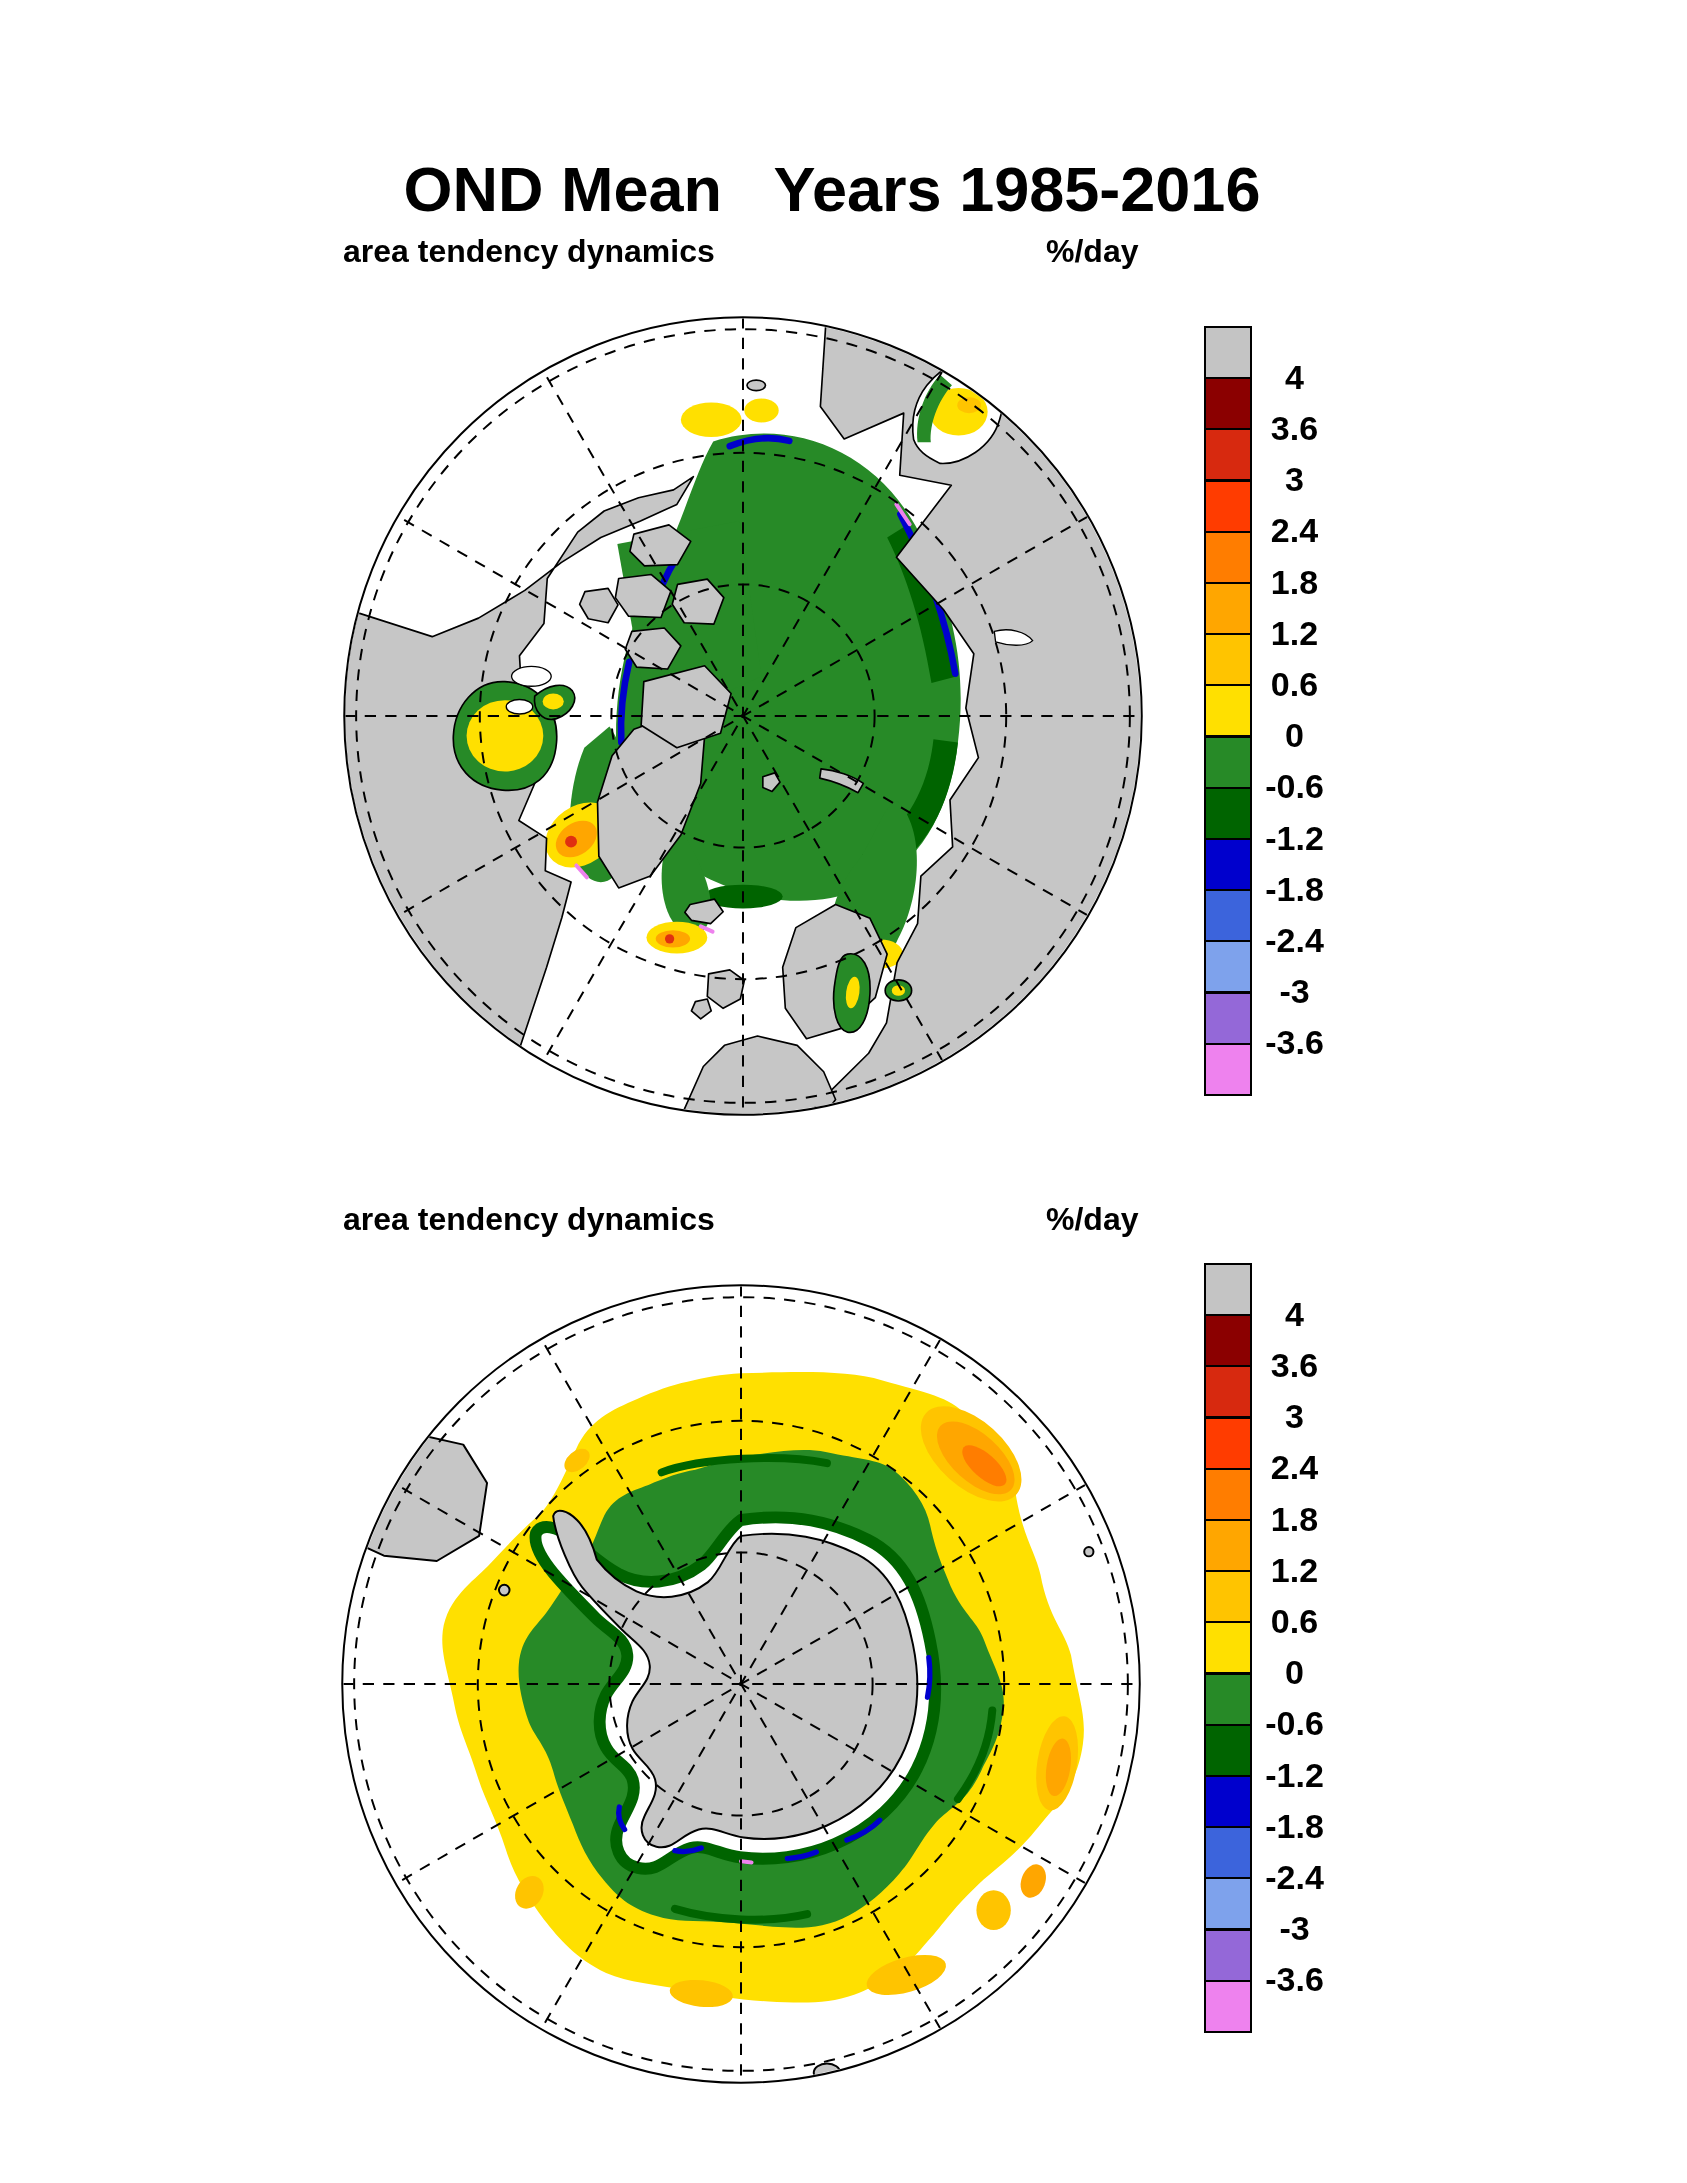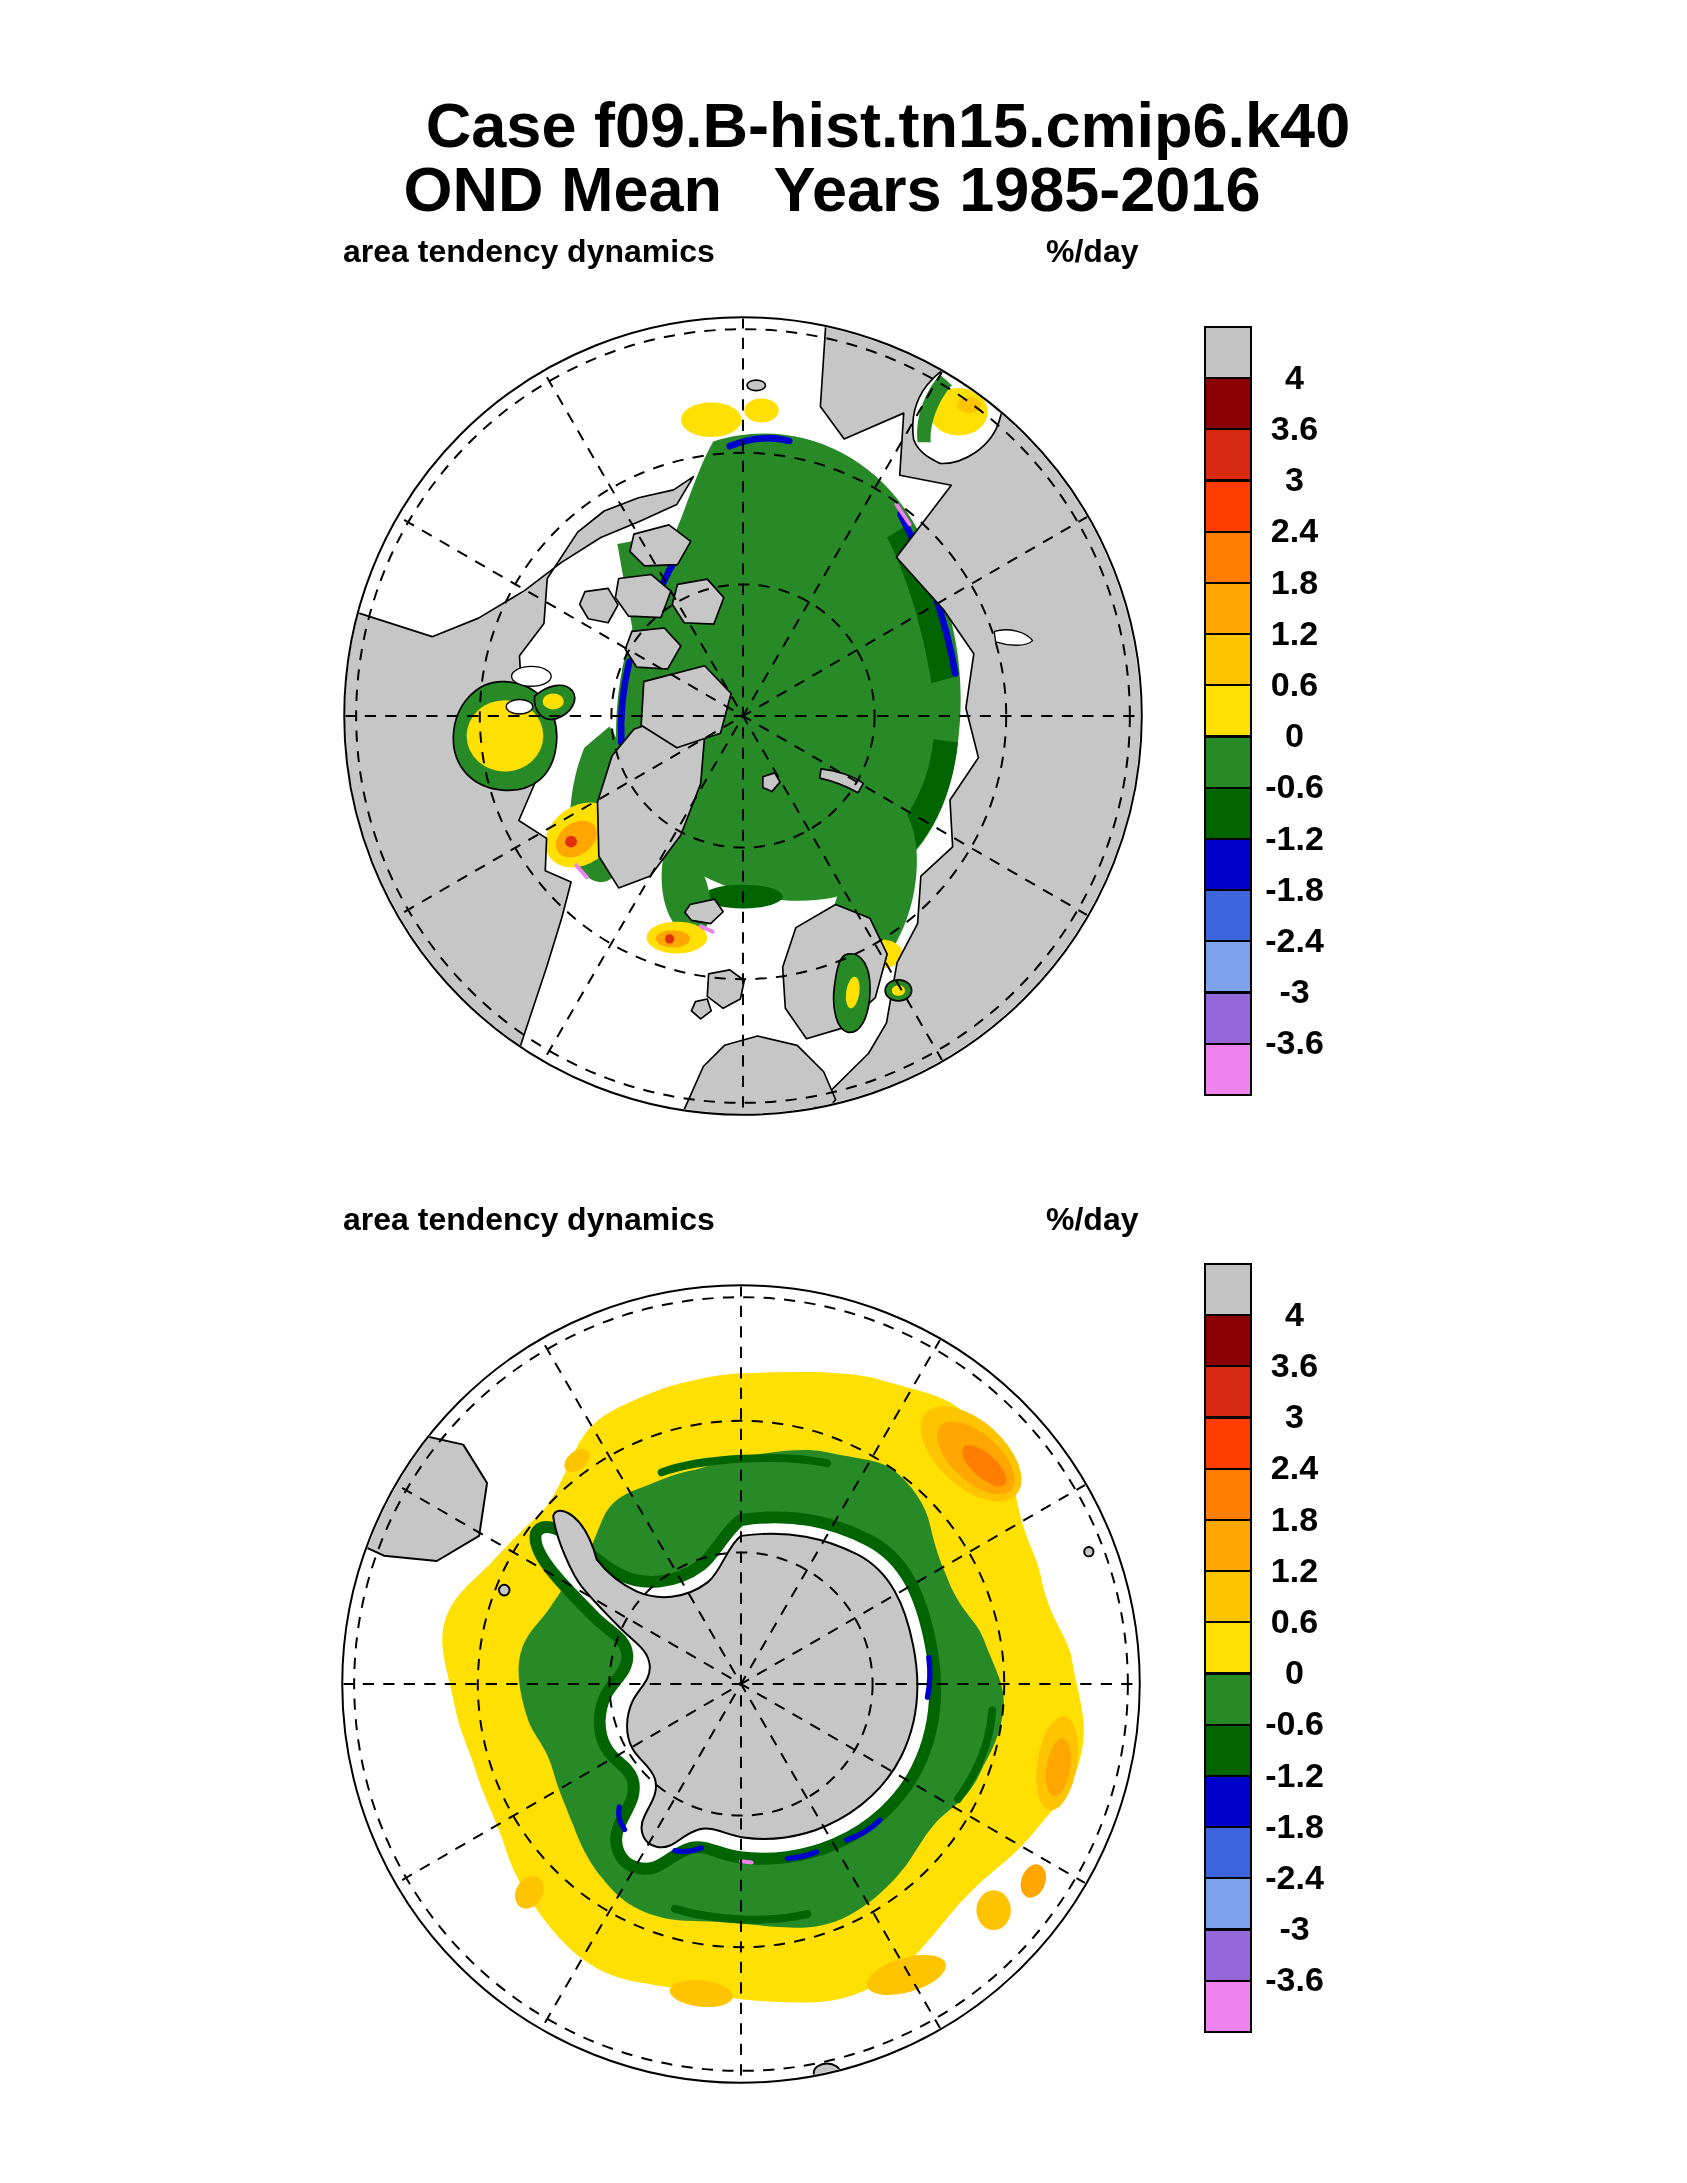--- a/index.html
+++ b/index.html
@@ -12,21 +12,20 @@
   .cb-seg{position:absolute;left:0;width:48px;border:2px solid #000;box-sizing:border-box;}
   .cb-label{position:absolute;left:8px;width:165px;text-align:center;
             font-weight:bold;font-size:34px;line-height:41px;height:41px;}
   svg{display:block;}
 </style>
 </head>
 <body>
 
 <div id="canvas">
 
-  <div class="abs title-line" style="left:888px;top:89px;">Case f09.B-hist.tn15.cmip6.k40</div>
   <div class="abs title-line" style="left:832px;top:153px;">OND Mean   Years 1985-2016</div>
 
   <div class="abs subtitle" style="left:343px;top:233px;">area tendency dynamics</div>
   <div class="abs subtitle" style="left:1046px;top:233px;">%/day</div>
 
   <div class="abs subtitle" style="left:343px;top:1201px;">area tendency dynamics</div>
   <div class="abs subtitle" style="left:1046px;top:1201px;">%/day</div>
 
   <svg class="abs" style="left:333px;top:306px;" width="820" height="820" viewBox="0 0 1240 1240">
     <defs>

